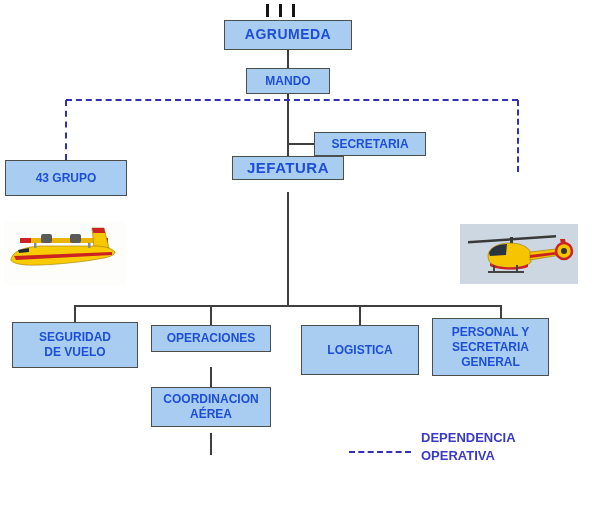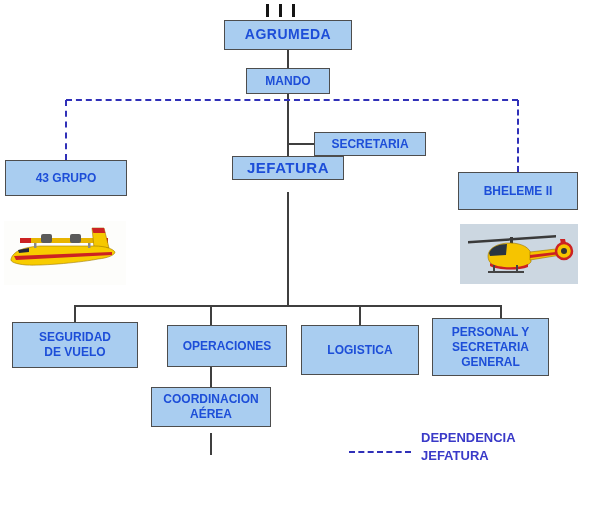--- a/index.html
+++ b/index.html
@@ -56,26 +56,25 @@
   <div class="box fs14" style="left:224px;top:20px;width:128px;height:30px">AGRUMEDA</div>
 
   <div class="box fs13" style="left:246px;top:68px;width:84px;height:26px">MANDO</div>
 
   <div class="box" style="left:314px;top:132px;width:112px;height:24px">SECRETARIA</div>
 
   <div class="box fs15" style="left:232px;top:156px;width:112px;height:24px">JEFATURA</div>
 
   <div class="box fs13" style="left:5px;top:160px;width:122px;height:36px">43 GRUPO</div>
 
-  <div class="box fs13" style="left:458px;top:172px;width:120px;height:38px">BHELEME II</div>
 
   <div class="box" style="left:12px;top:322px;width:126px;height:46px">SEGURIDAD
 DE VUELO</div>
 
-  <div class="box" style="left:167px;top:325px;width:120px;height:42px">OPERACIONES</div>
+  <div class="box" style="left:151px;top:325px;width:120px;height:27px">OPERACIONES</div>
 
   <div class="box" style="left:301px;top:325px;width:118px;height:50px">LOGISTICA</div>
 
   <div class="box" style="left:432px;top:318px;width:117px;height:58px">PERSONAL Y
 SECRETARIA
 GENERAL</div>
 
   <div class="box" style="left:151px;top:387px;width:120px;height:40px">COORDINACION
 AÉREA</div>
 
@@ -125,15 +124,15 @@
 
       <path d="M30,39 C38,44 58,45 68,40 L68,43 C58,47 36,46 30,42 Z" fill="#cc2222"></path>
 
       <path d="M28,48 L64,48" stroke="#444444" stroke-width="2" fill="none"></path>
       <path d="M34,41 L34,48 M57,41 L57,48" stroke="#444444" stroke-width="2" fill="none"></path>
     </svg>
   </div>
 
   <div class="dash-h" style="left:349px;top:451px;width:62px"></div>
   <div class="legend-label" style="left:421px;top:429px;width:130px">DEPENDENCIA
-JEFATURA</div>
+OPERATIVA</div>
 
 </div>
 
 </body></html>

